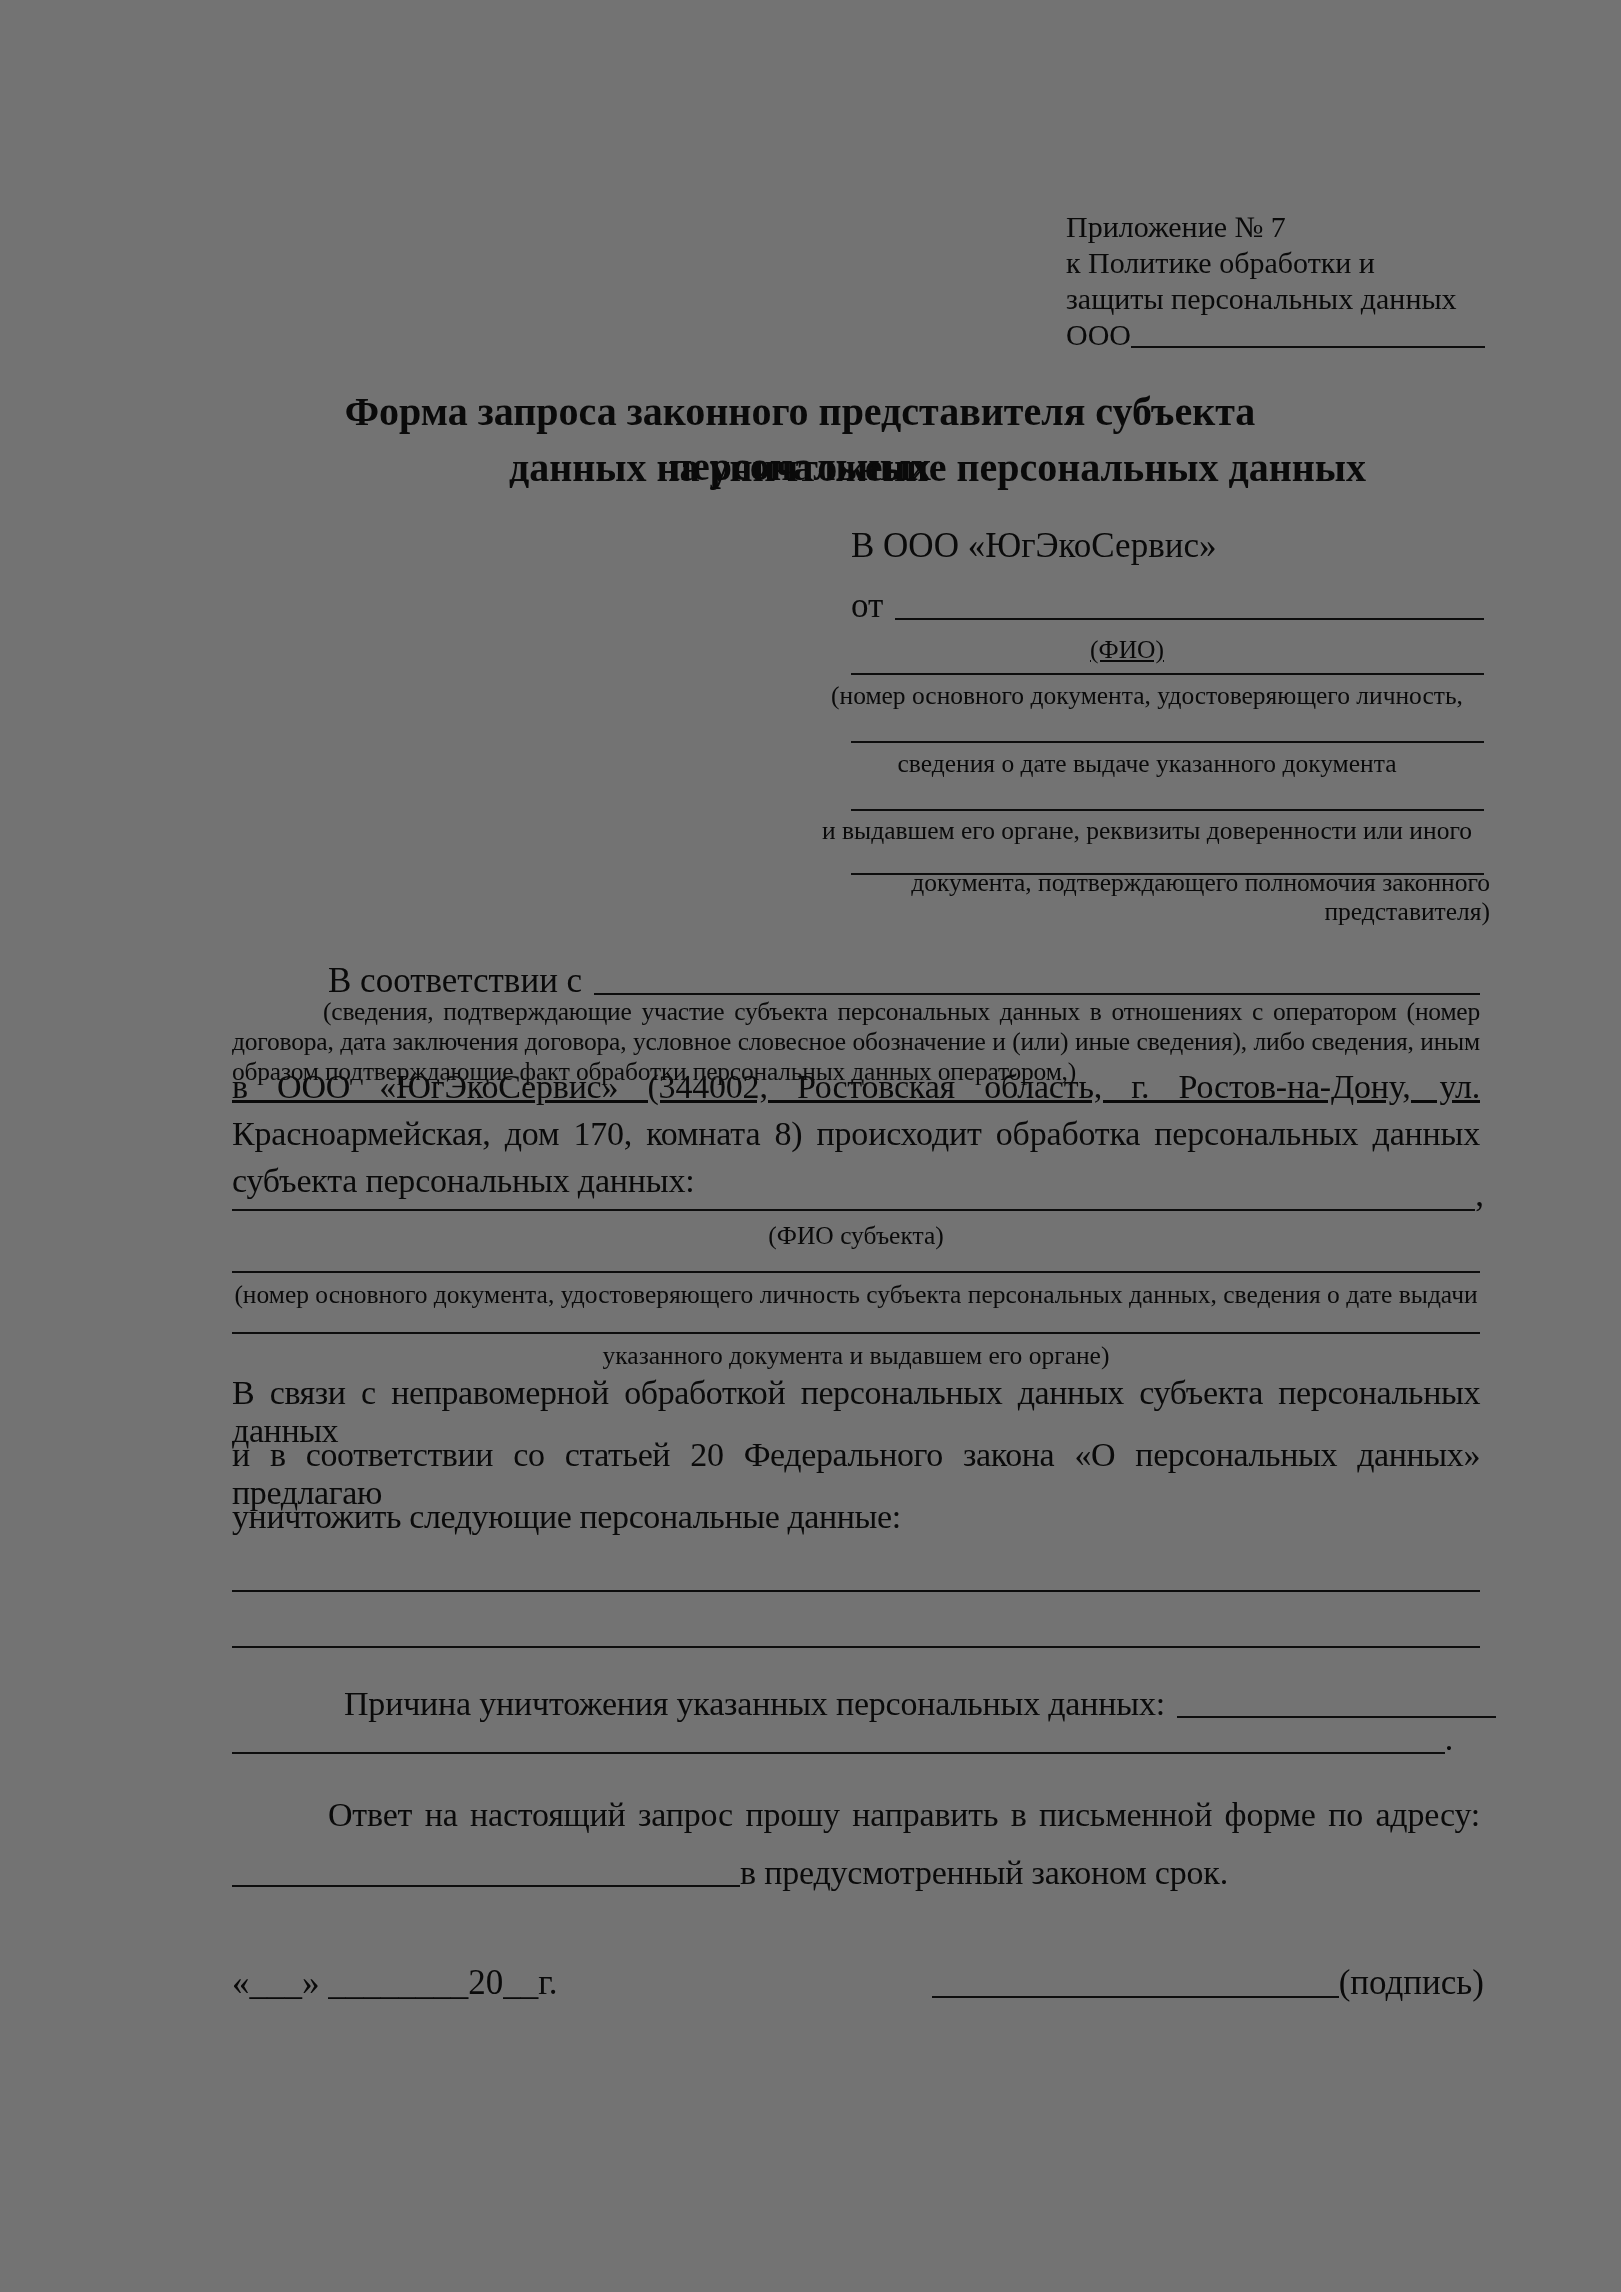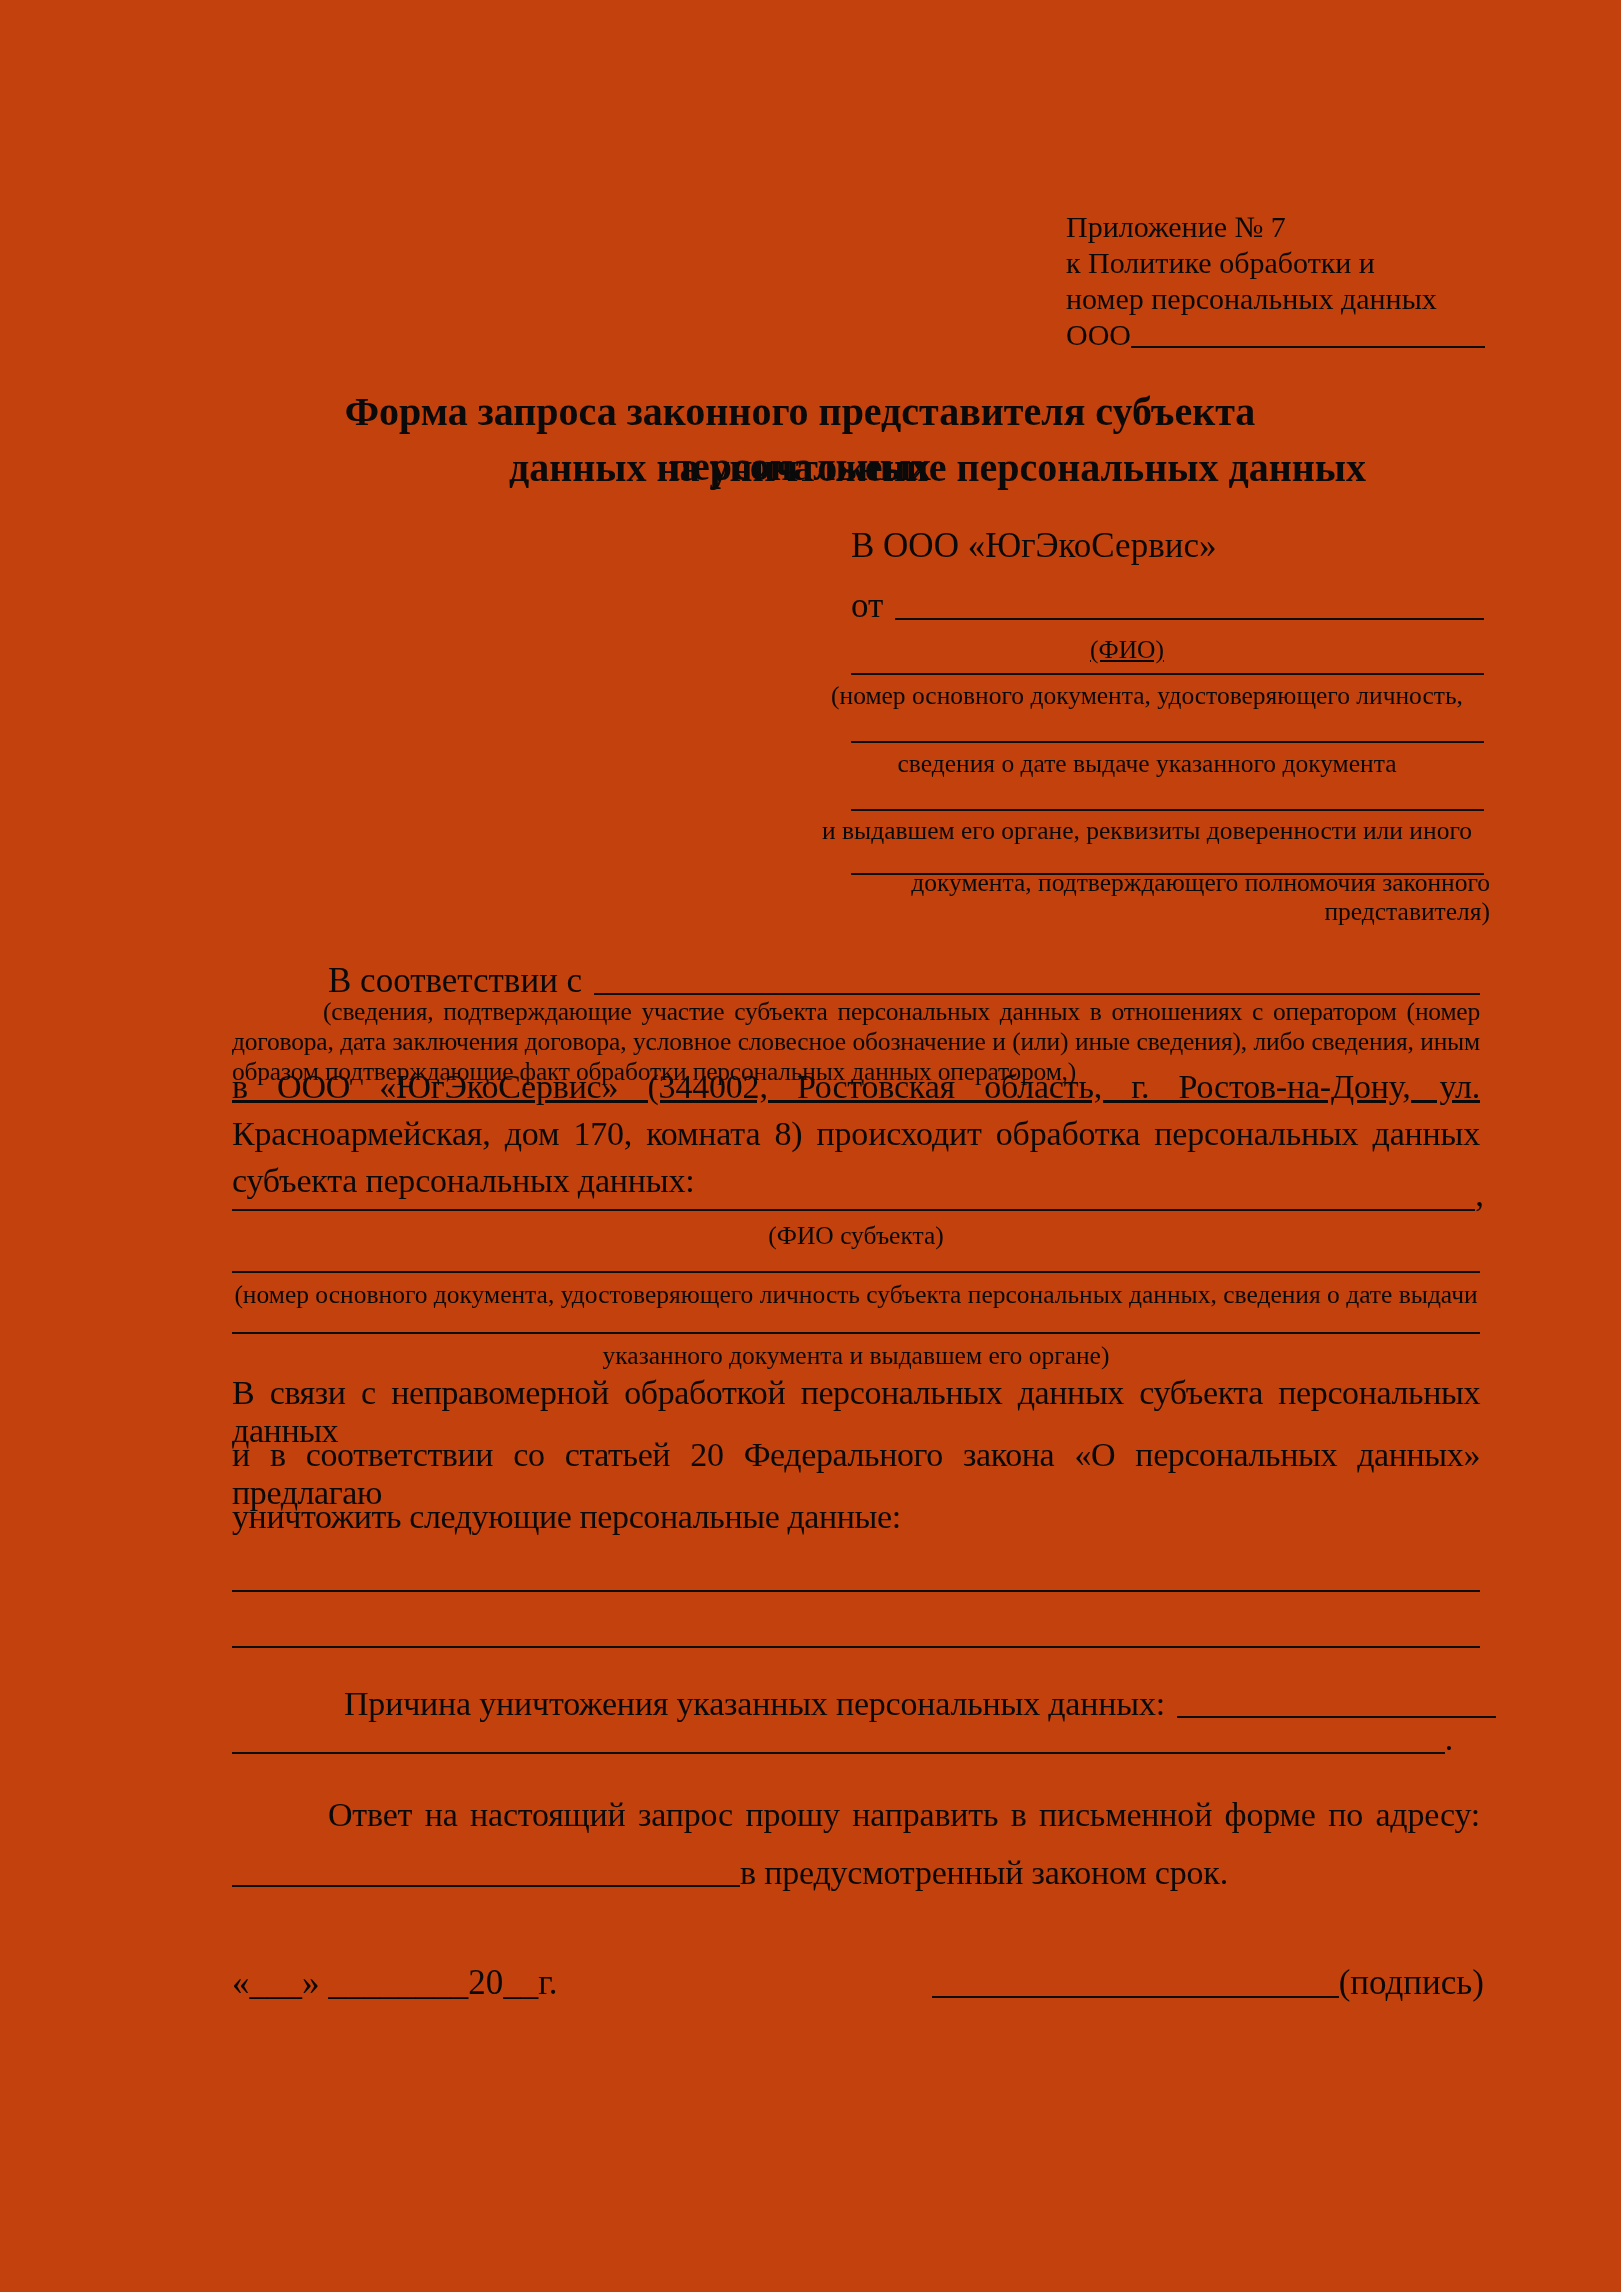--- a/index.html
+++ b/index.html
@@ -1,20 +1,20 @@
 <!DOCTYPE html>
 <html lang="ru"><head>
 <meta charset="utf-8">
 <style>
   html, body { margin: 0; padding: 0; background: #ffffff; }
   .page {
     position: relative;
     width: 1621px;
     height: 2293px;
-    background: #c2410c;
+    background: #737373;
     color: #0a0a0a;
     font-family: "Liberation Serif", "DejaVu Serif", serif;
     overflow: hidden;
   }
   .abs { position: absolute; }
 
   
   .rule { position: absolute; height: 0; border-top: 2.9px solid #0d0d0d; }
   .row { display: flex; align-items: flex-end; }
   .row .u { border-bottom: 2.9px solid #0d0d0d; }
@@ -31,21 +31,21 @@
   .lead-indent { margin-left: 96px; }
 </style>
 </head>
 <body>
 
 <div class="page">
 
   <div class="abs appendix" style="left:1066px; top:209px; width:419px;">
     <div>Приложение № 7</div>
     <div>к Политике обработки и</div>
-    <div>номер персональных данных</div>
+    <div>защиты персональных данных</div>
     <div class="row" style="height:36px;">
       <span>ООО</span>
       <span class="u grow" style="margin-bottom:4.9px;"></span>
     </div>
   </div>
 
   <div class="abs title" style="left:232px; top:384px; width:1136px;">Форма запроса законного представителя субъекта персональных</div>
   <div class="abs title" style="left:395px; top:440px; width:1085px;">данных на уничтожение персональных данных</div>
 
   <div class="abs body-t" style="left:851px; top:526px;">В ООО «ЮгЭкоСервис»</div>

